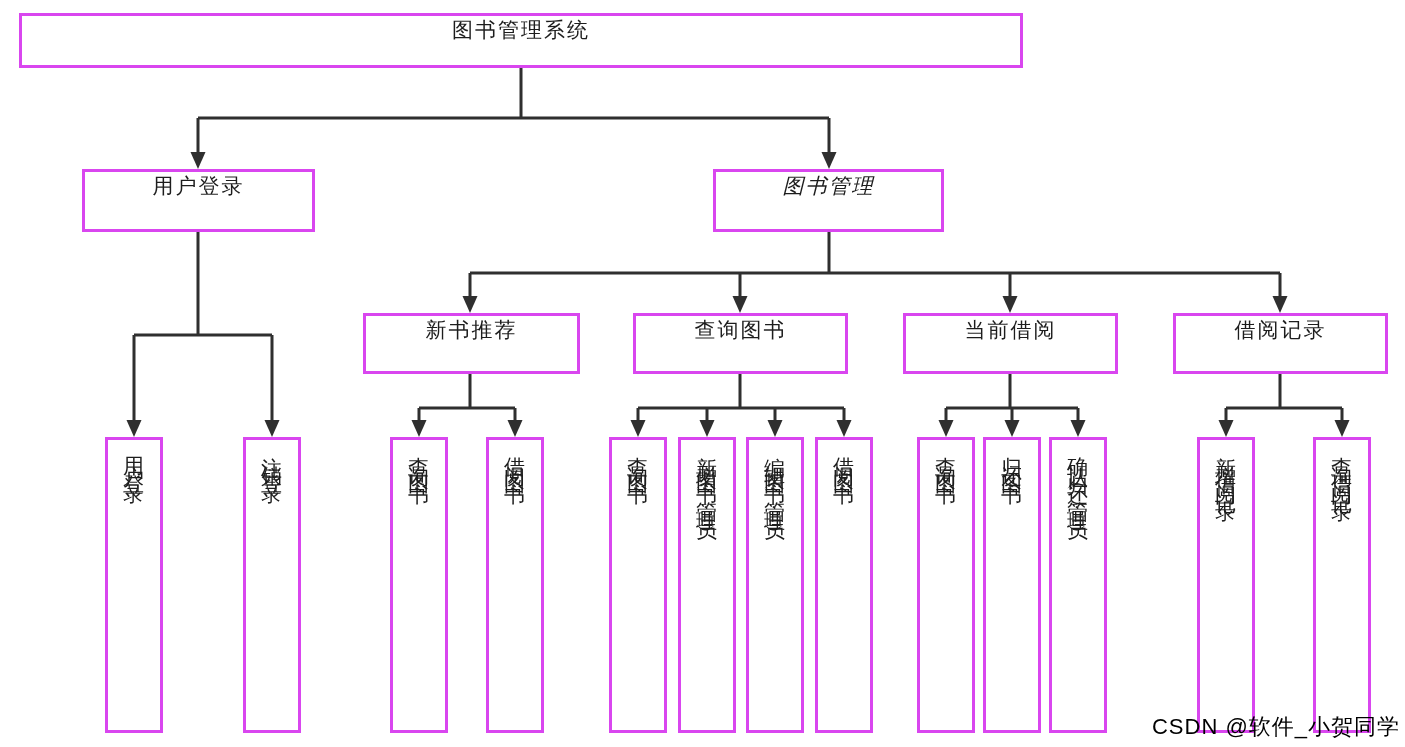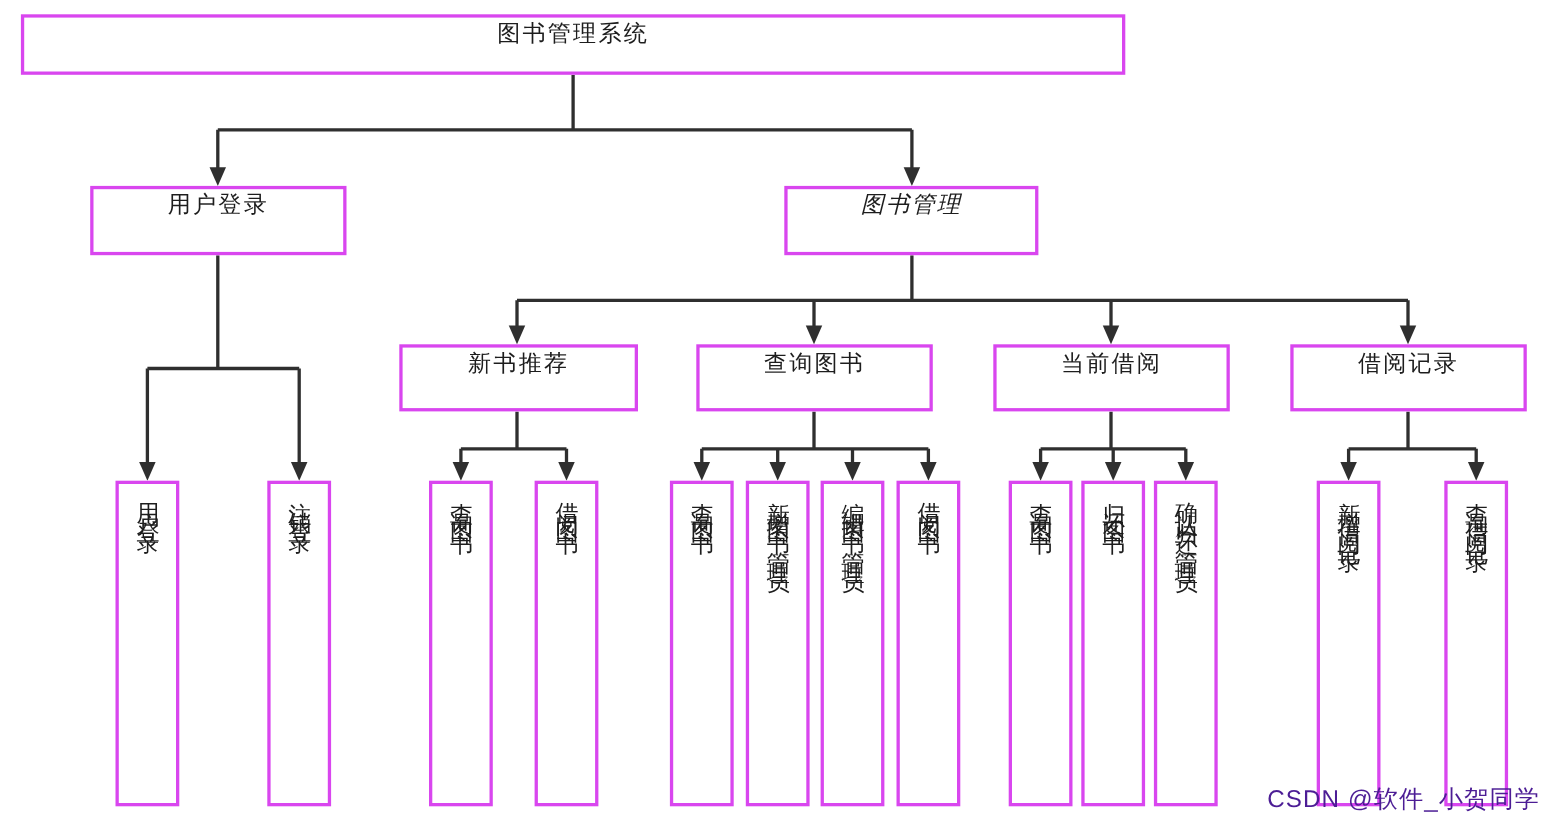--- a/index.html
+++ b/index.html
@@ -25,21 +25,21 @@
   #g0-box{left:363px;top:313px;width:217px;height:61px;}
   #g1-box{left:633px;top:313px;width:215px;height:61px;}
   #g2-box{left:903px;top:313px;width:215px;height:61px;}
   #g3-box{left:1173px;top:313px;width:215px;height:61px;}
   #leafA0{left:105px;} #leafA1{left:243px;}
   #leafB0{left:390px;} #leafB1{left:486px;}
   #leafC0{left:609px;} #leafC1{left:678px;} #leafC2{left:746px;} #leafC3{left:815px;}
   #leafD0{left:917px;} #leafD1{left:983px;} #leafD2{left:1049px;}
   #leafE0{left:1197px;} #leafE1{left:1313px;}
   #watermark{
-    position:absolute;right:5px;bottom:5px;font-size:22px;color:#4c1d95;
+    position:absolute;right:5px;bottom:5px;font-size:22px;color:#000000;
     letter-spacing:1px;z-index:5;
   }
 </style>
 </head>
 <body>
 
 <div id="stage">
 
   <svg id="wires" viewBox="0 0 1405 747" xmlns="http://www.w3.org/2000/svg">
     <path d="M521 68 V118 M198 118 H829 M198 118 V155 M829 118 V155

